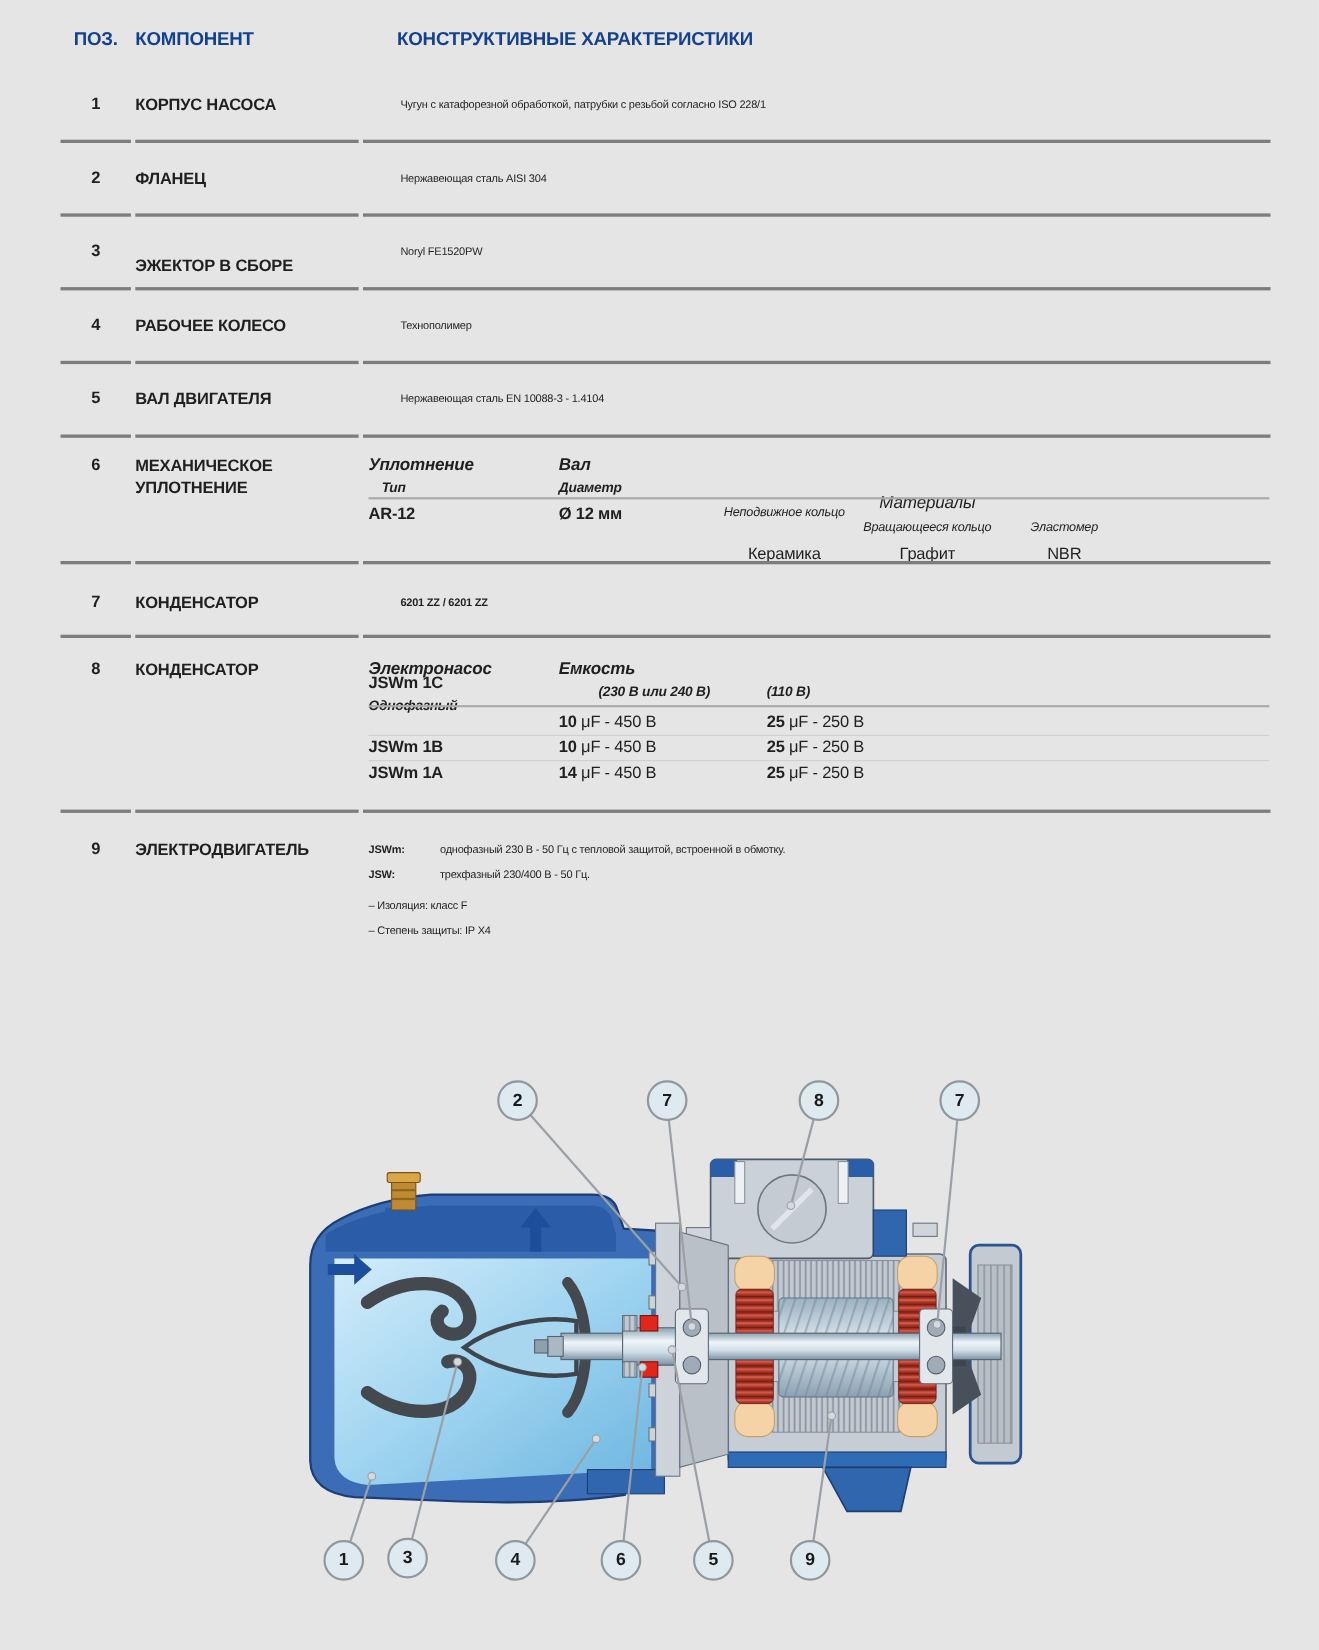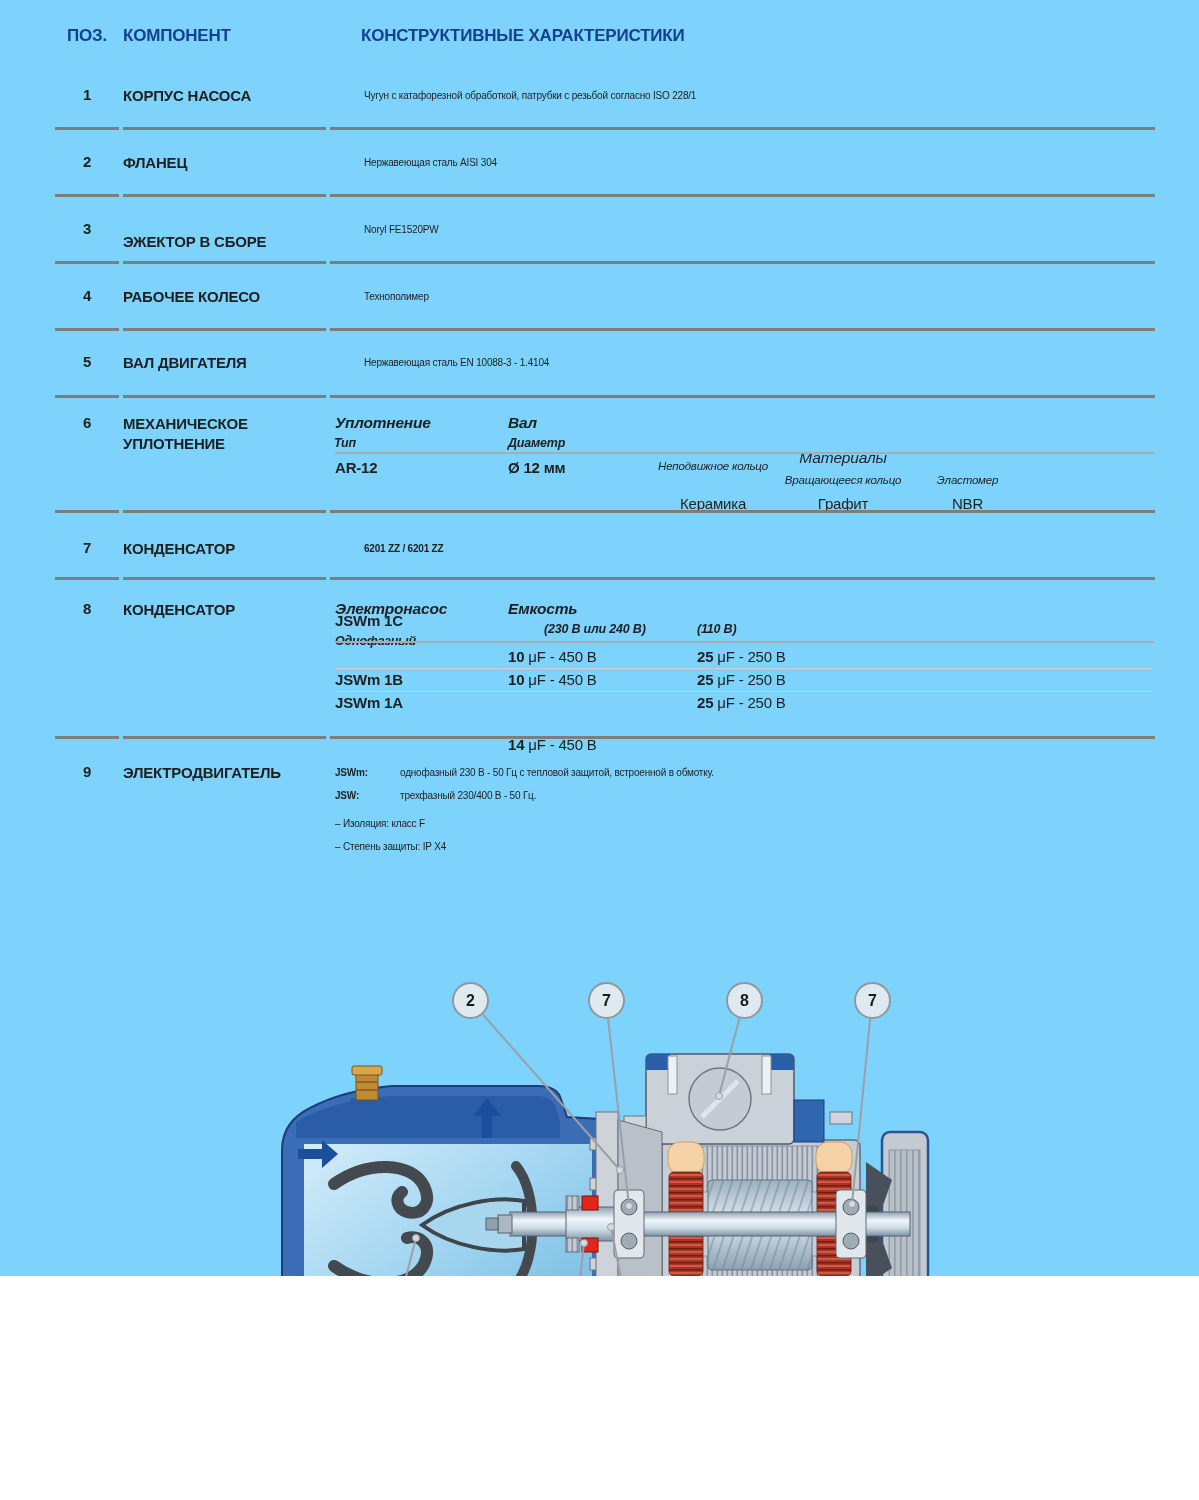--- a/index.html
+++ b/index.html
@@ -1,17 +1,17 @@
 <!DOCTYPE html>
 <html><head>
 <meta charset="utf-8">
 <style>
   html,body { margin:0; padding:0; background:#ffffff; }
   .page {
-    position:relative; width:1199px; height:1276px; background:#7dd3fc;
+    position:relative; width:1199px; height:1500px; background:#e5e5e5;
     font-family:"Liberation Sans", sans-serif; color:#1f1f1f;
     letter-spacing:-0.2px; overflow:hidden;
   }
   .abs { position:absolute; }
 
   
   .pos-col  { position:absolute; left:55px;  width:64px;  text-align:center; }
   .comp-col { position:absolute; left:123px; width:204px; }
   .char-col { position:absolute; left:335px; width:820px;margin-left:29px; }
 
@@ -110,21 +110,21 @@
       <span class="s1"></span>
       <span class="s2"></span>
       <span class="s3"></span>
     </div>
 
   <div>
     <div class="pos-col pos-num" style="top:414px">6</div>
     <div class="comp-col comp-name" style="top:414px">МЕХАНИЧЕСКОЕ УПЛОТНЕНИЕ</div>
 
     <div class="abs it-title" style="left:335px; top:414px;">Уплотнение</div>
-    <div class="abs it-sub" style="left:334px; top:436px;font-style:italic;">Тип</div>
+    <div class="abs it-sub" style="left:347px; top:436px;font-style:italic;">Тип</div>
     <div class="abs it-title" style="left:508px; top:414px;">Вал</div>
     <div class="abs it-sub" style="left:508px; top:436px;">Диаметр</div>
     <div class="abs mat-title cell-c" style="left:778px; top:413px; width:130px;">Материалы</div>
     <div class="abs it-small cell-c" style="left:658px; top:424px; width:110px;font-style:italic;">Неподвижное кольцо</div>
     <div class="abs it-small cell-c" style="left:778px; top:438px; width:130px;">Вращающееся кольцо</div>
     <div class="abs it-small cell-c" style="left:915px; top:438px; width:105px;">Эластомер</div>
 
     <div class="subline" style="top:452px"></div>
 
     <div class="abs val bold" style="left:335px; top:459px;">AR-12</div>
@@ -166,21 +166,21 @@
     <div class="abs val" style="left:508px; top:648px;"><span class="bold">10</span><span> μF - 450 В</span></div>
     <div class="abs val" style="left:697px; top:648px;"><span class="bold">25</span><span> μF - 250 В</span></div>
     <div class="thinline" style="top:668px"></div>
 
     <div class="abs val bold" style="left:335px; top:671px;">JSWm 1B</div>
     <div class="abs val" style="left:508px; top:671px;"><span class="bold">10</span><span> μF - 450 В</span></div>
     <div class="abs val" style="left:697px; top:671px;"><span class="bold">25</span><span> μF - 250 В</span></div>
     <div class="thinline" style="top:691px"></div>
 
     <div class="abs val bold" style="left:335px; top:694px;">JSWm 1A</div>
-    <div class="abs val" style="left:508px; top:736px;"><span class="bold">14</span><span> μF - 450 В</span></div>
+    <div class="abs val" style="left:508px; top:694px;"><span class="bold">14</span><span> μF - 450 В</span></div>
     <div class="abs val" style="left:697px; top:694px;"><span class="bold">25</span><span> μF - 250 В</span></div>
   </div>
   <div class="sep" style="top:736px">
       <span class="s1"></span>
       <span class="s2"></span>
       <span class="s3"></span>
     </div>
 
   <div>
     <div class="pos-col pos-num" style="top:763px">9</div>

